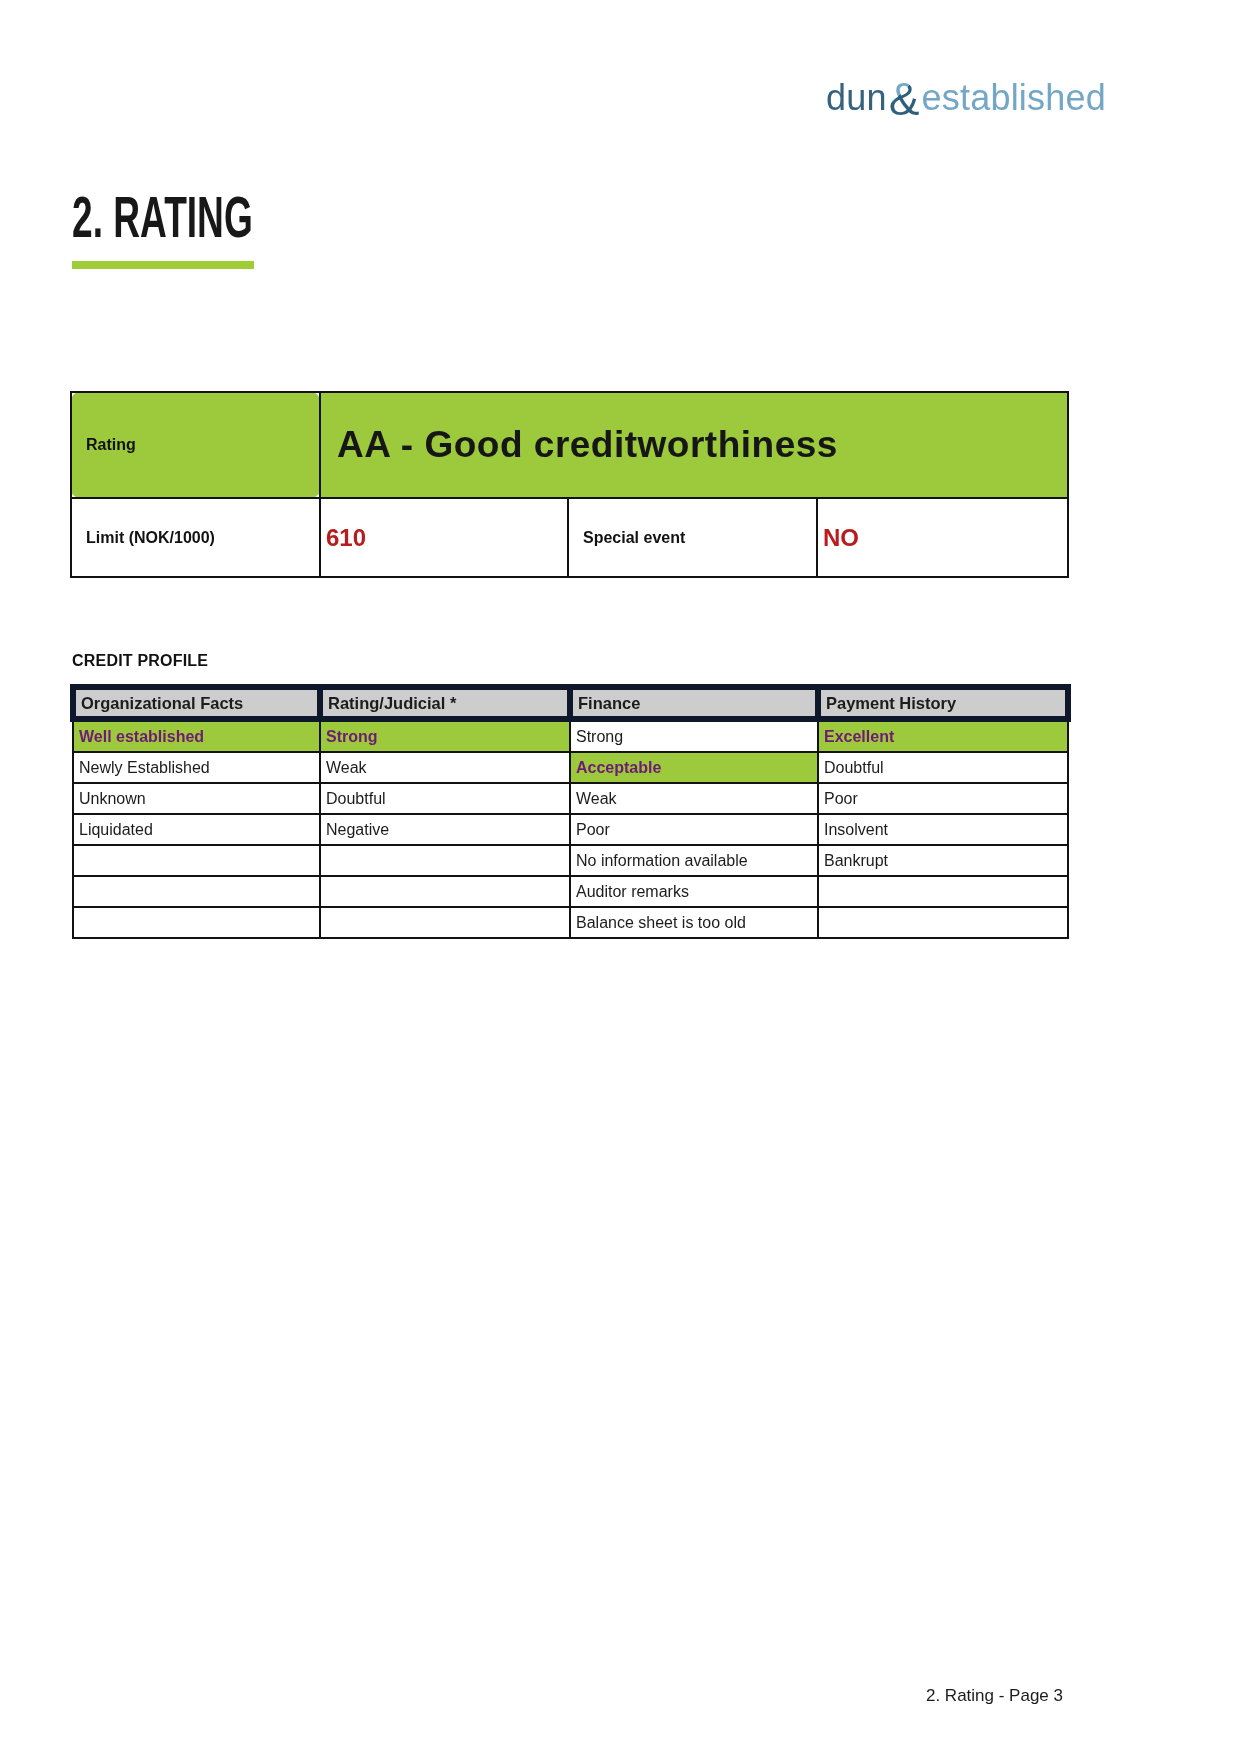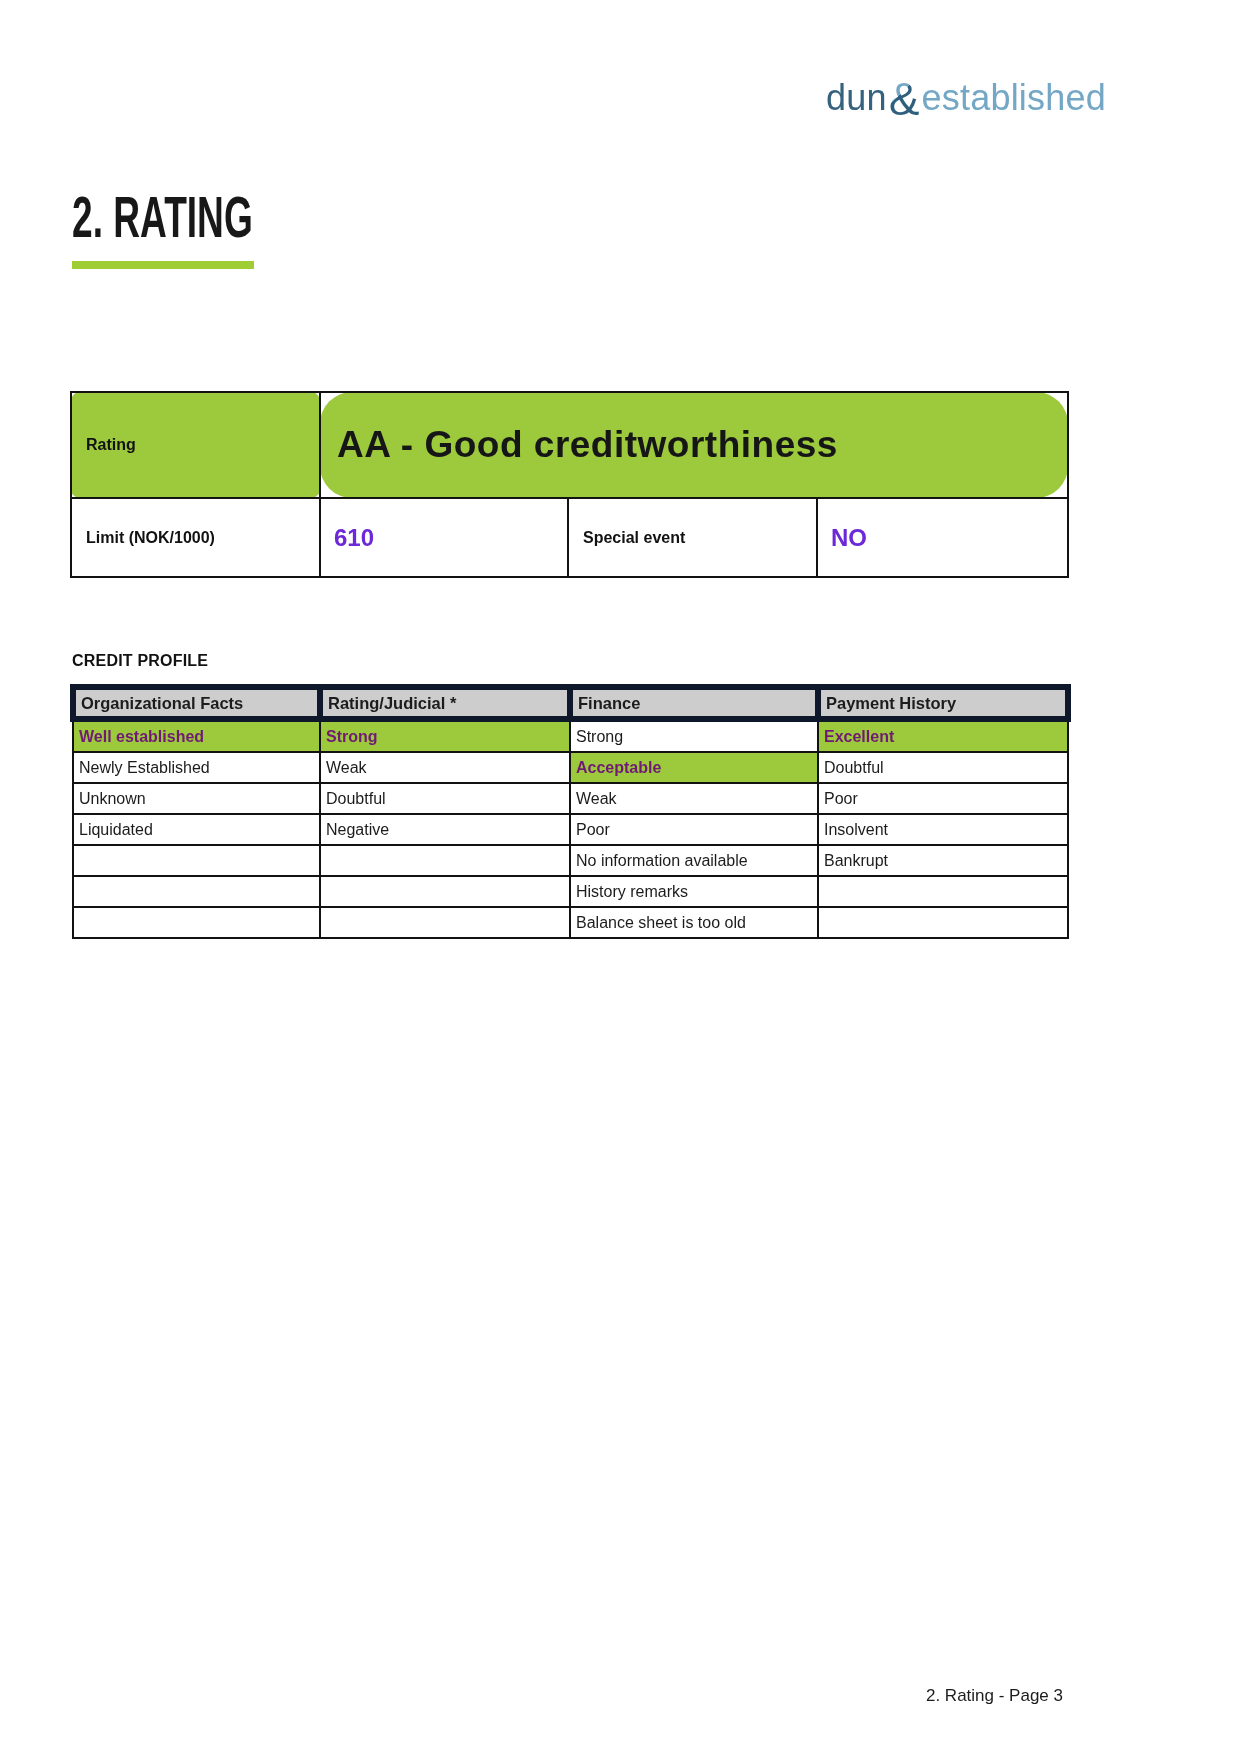--- a/index.html
+++ b/index.html
@@ -42,22 +42,22 @@
   
   table { border-collapse:collapse; table-layout:fixed; }
   .rating-table {
     position:absolute; left:70px; top:391px; width:997px;
   }
   .rating-table td { border:2px solid #121212; vertical-align:middle; overflow:hidden; }
   .rt-r1 td { height:104px; }
   .rt-r2 td { height:77px; }
   .green-bg { background:#9cca3c; }
   .cell-label { font-size:16px; font-weight:700; color:#121212; padding:0 2px 0 14px;border-radius:9px; }
-  .cell-big   { font-size:37px; font-weight:700; color:#161616; padding:0 0 0 16px; letter-spacing:0.5px;border-radius:32px; }
-  .cell-mid   { font-size:24px; font-weight:700; color:#6d28d9; padding:0 0 0 13px; }
+  .cell-big   { font-size:37px; font-weight:700; color:#161616; padding:0 0 0 16px; letter-spacing:0.5px; }
+  .cell-mid   { font-size:24px; font-weight:700; color:#b91c1c; padding:0 0 0 5px; }
 
   
   .cp-title {
     position:absolute; left:72px; top:652px;
     font-size:16px; font-weight:700; color:#121212; letter-spacing:0.2px;
   }
   .profile-table {
     position:absolute; left:70px; top:684px; width:995px;
   }
   .profile-table th {
@@ -152,21 +152,21 @@
     </tr>
     <tr>
       <td></td>
       <td></td>
       <td>No information available</td>
       <td>Bankrupt</td>
     </tr>
     <tr>
       <td></td>
       <td></td>
-      <td>History remarks</td>
+      <td>Auditor remarks</td>
       <td></td>
     </tr>
     <tr>
       <td></td>
       <td></td>
       <td>Balance sheet is too old</td>
       <td></td>
     </tr>
   </tbody>
     </table>

